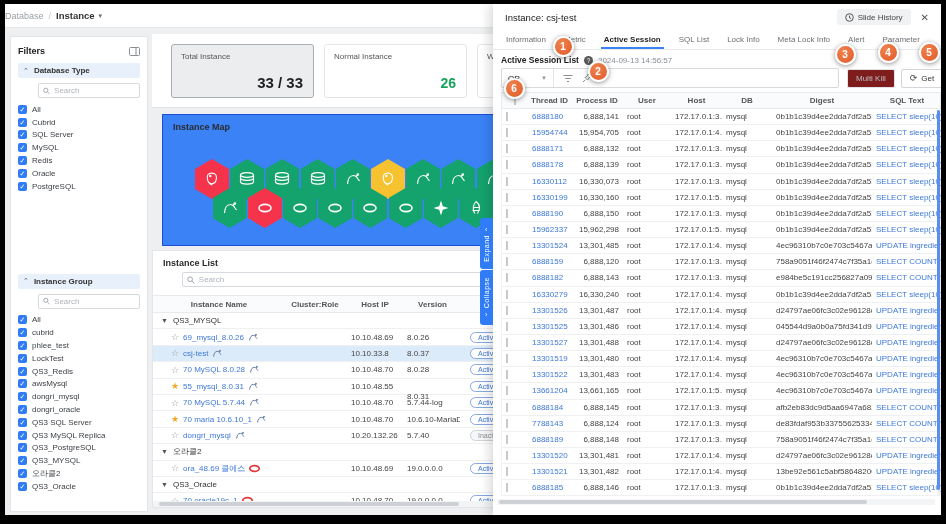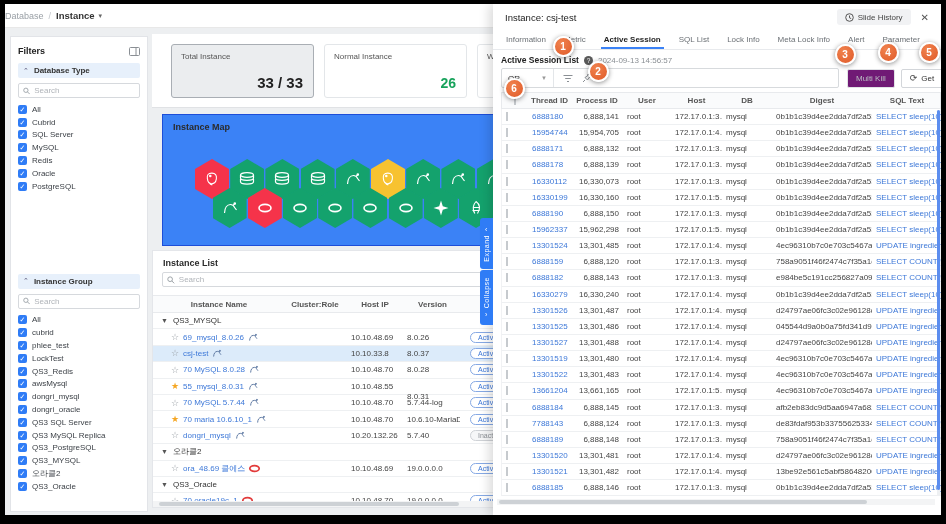--- a/index.html
+++ b/index.html
@@ -12,21 +12,21 @@
   .crumb-sep{font-size:9px;color:#c2c6cb;margin:0 5px;}
   .crumb-b{font-size:9.5px;color:#333;font-weight:bold;}
   .crumb-caret{font-size:7px;color:#666;margin-left:4px;}
   
   .sidebar{position:absolute;left:5px;top:32px;width:138px;height:476px;background:#fff;border:1px solid #e2e4e8;z-index:1;padding:6px 7px;}
   .filters-head{display:flex;align-items:center;justify-content:space-between;height:16px;margin-bottom:4px;}
   .filters-title{font-size:9px;font-weight:bold;color:#222;}
   .sec-head{display:flex;align-items:center;background:#e7f0fb;height:15px;border-radius:2px;padding:0 5px;margin:3px 0 5px 0;}
   .sec-caret{font-size:7px;color:#557;margin-right:5px;}
   .sec-title{font-size:8px;font-weight:bold;color:#333;}
-  .search-box{display:flex;align-items:center;border:1px solid #d6d9dd;border-radius:2px;height:15px;padding:0 4px;background:#fff;margin-bottom:5px;}
+  .search-box{display:flex;align-items:center;border:1px solid #d6d9dd;border-radius:2px;height:15px;padding:0 4px;background:#fff;margin-bottom:5px;margin-left:20px;}
   .search-box input{border:0;outline:0;font-size:8px;color:#333;width:100%;padding:0;margin-left:4px;font-family:"Liberation Sans",sans-serif;background:transparent;}
   .search-box input::placeholder{color:#b0b4b9;}
   .chk-row{display:flex;align-items:center;height:12.8px;}
   .chk{width:9px;height:9px;border-radius:2px;background:#2f7cf6;color:#fff;font-size:7px;line-height:9px;text-align:center;margin-right:5px;flex:0 0 9px;}
   .chk-label{font-size:8px;color:#3a3f45;white-space:nowrap;}
   
   .cards-strip{position:absolute;left:147px;top:30px;width:789px;height:74px;background:#fff;border-bottom:1px solid #e0e2e5;}
   .card{position:absolute;top:10px;width:143px;height:54px;background:#fff;border:1px solid #e3e6e9;border-radius:3px;}
   .card.sel{background:#ebedef;border:1px solid #a9aeb4;}
   .card-label{position:absolute;left:9px;top:7px;font-size:8px;color:#555;}
@@ -70,21 +70,21 @@
   .sec-row{position:absolute;left:8px;top:50px;height:12px;display:flex;align-items:center;gap:5px;}
   .sec-label{font-size:8.5px;font-weight:bold;color:#222;}
   .info-i{width:9px;height:9px;border-radius:50%;background:#595959;color:#fff;font-size:6.5px;line-height:9px;text-align:center;}
   .timestamp{font-size:8px;color:#8a8f94;}
   .toolbar{position:absolute;left:8px;top:64px;width:432px;height:20px;display:flex;align-items:center;}
   .fgroup{display:flex;align-items:center;border:1px solid #d7dadd;border-radius:2px;height:20px;flex:0 0 338px;background:#fff;}
   .fop{display:flex;align-items:center;justify-content:space-between;width:52px;padding:0 6px;border-right:1px solid #e3e6e9;height:100%;}
   .fop-val{font-size:8px;color:#333;}
   .fop-caret{font-size:6px;color:#999;}
   .ficon{margin-left:9px;display:flex;align-items:center;}
-  .mk-btn{margin-left:8px;height:19px;border:1px solid #e1e3e6;border-radius:2px;background:#701a75;color:#b9bdc2;font-size:8px;display:flex;align-items:center;padding:0 8px;white-space:nowrap;}
+  .mk-btn{margin-left:8px;height:19px;border:1px solid #e1e3e6;border-radius:2px;background:#7f1d1d;color:#b9bdc2;font-size:8px;display:flex;align-items:center;padding:0 8px;white-space:nowrap;}
   .get-btn{margin-left:6px;height:19px;border:1px solid #d3d6da;border-radius:2px;background:#fff;color:#333;font-size:8px;display:flex;align-items:center;gap:4px;padding:0 8px;}
   .get-ref{font-size:9px;color:#444;}
   
   .stable{position:absolute;left:8px;top:88px;width:440px;}
   .shead{display:flex;height:17px;background:#fafbfc;border:1px solid #e8eaed;border-left:1px solid #e8eaed;align-items:center;}
   .sth{font-size:8px;font-weight:bold;color:#555;text-align:center;white-space:nowrap;overflow:hidden;}
   .srow{display:flex;height:16.15px;border-bottom:1px solid #eef0f2;border-left:1px solid #f1f2f4;border-right:1px solid #f1f2f4;align-items:center;}
   .scell{font-size:8px;color:#444;white-space:nowrap;overflow:hidden;padding:0 4px;}
   .scell.link{color:#3d78d8;}
   .scell.num{text-align:right;}

